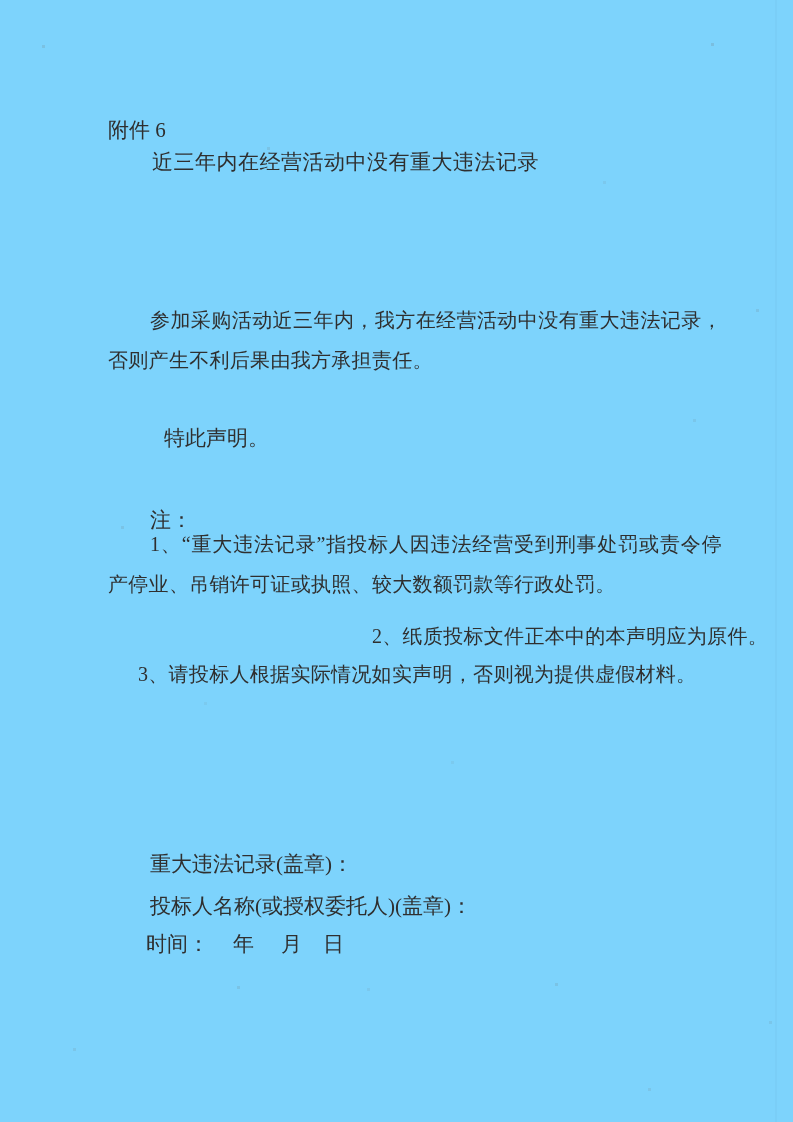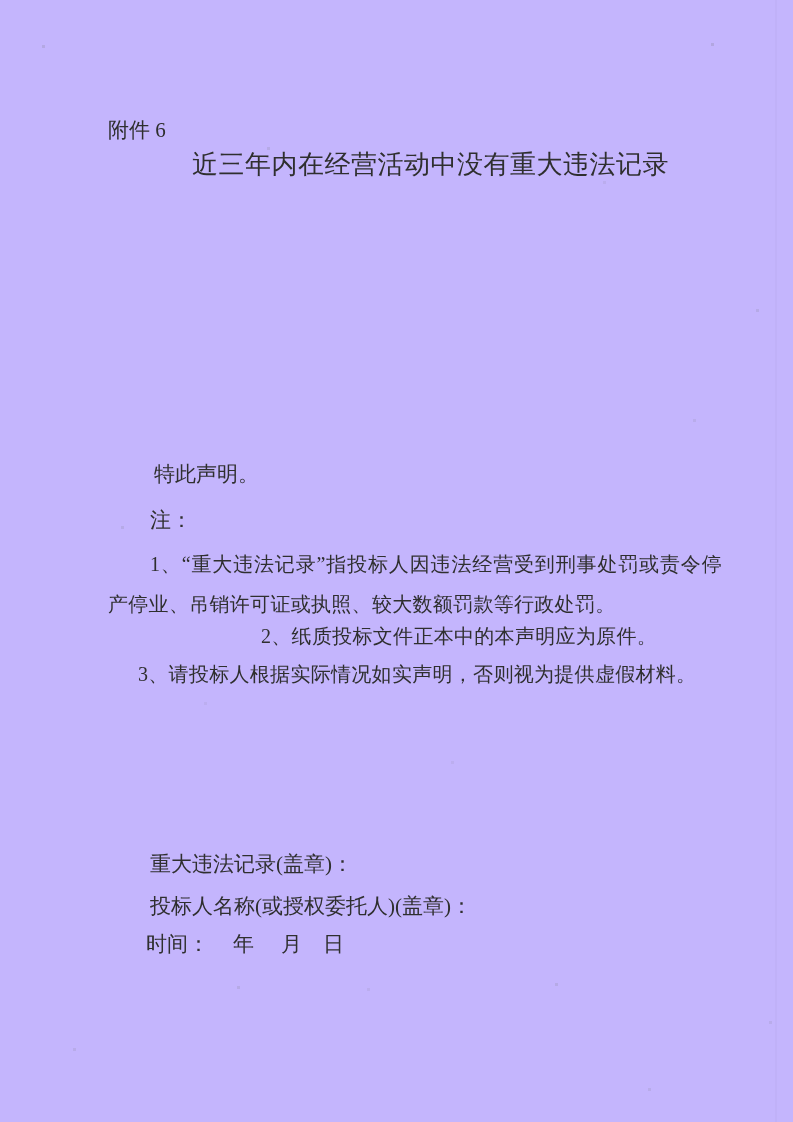--- a/index.html
+++ b/index.html
@@ -4,21 +4,21 @@
 <style>
   html, body {
     margin: 0;
     padding: 0;
     background: #e8e8e8;
   }
   .page {
     position: relative;
     width: 793px;
     height: 1122px;
-    background: #c4b5fd;
+    background: #7dd3fc;
     font-family: "Liberation Serif", "DejaVu Serif", serif;
     color: #2f2f2f;
     overflow: hidden;
     box-shadow: 0 0 4px rgba(0,0,0,0.15);
   }
   .abs {
     position: absolute;
     margin: 0;
     white-space: nowrap;
   }
@@ -29,21 +29,21 @@
   .para {
     position: absolute;
     margin: 0;
     font-size: 20px;
     line-height: 40px;
     text-align: justify;
     text-justify: inter-ideograph;
     letter-spacing: 0.3px;
   }
   .indent { text-indent: 42px; }
-  .title-line { font-size: 26px; letter-spacing: 0.5px; margin-left: 40px; }
+  .title-line { font-size: 21px; letter-spacing: 0.5px; }
   .gap-recipient { display: inline-block; width: 188px; }
   .gap-y { display: inline-block; width: 24px; }
   .gap-m { display: inline-block; width: 27px; }
   .gap-d { display: inline-block; width: 21px; }
   
   .noise {
     position: absolute;
     top: 0; left: 0;
     width: 1px; height: 1px;
     background: transparent;
@@ -79,28 +79,29 @@
 <div class="page">
 
   <div class="noise"></div>
   <div class="edge-shade"></div>
 
   <p class="abs single" style="left:108px; top:119px;">附件 6</p>
 
   <p class="abs single title-line" style="left:152px; top:151px;">近三年内在经营活动中没有重大违法记录</p>
 
 
+  <p class="para indent" style="left:108px; top:300px; width:614px;">参加采购活动近三年内，我方在经营活动中没有重大违法记录，否则产生不利后果由我方承担责任。</p>
 
-  <p class="abs single" style="left:154px; top:427px;margin-top:36px;">特此声明。</p>
+  <p class="abs single" style="left:164px; top:427px;">特此声明。</p>
 
   <p class="abs single" style="left:150px; top:509px;">注：</p>
 
-  <p class="para indent" style="left:108px; top:544px; width:614px;">1、“重大违法记录”指投标人因违法经营受到刑事处罚或责令停产停业、吊销许可证或执照、较大数额罚款等行政处罚。</p>
+  <p class="para indent" style="left:108px; top:524px; width:614px;">1、“重大违法记录”指投标人因违法经营受到刑事处罚或责令停产停业、吊销许可证或执照、较大数额罚款等行政处罚。</p>
 
-  <p class="para indent" style="left:108px; top:616px; width:660px; text-align:center;">2、纸质投标文件正本中的本声明应为原件。</p>
+  <p class="para indent" style="left:108px; top:616px; width:660px; text-align:right;">2、纸质投标文件正本中的本声明应为原件。</p>
 
   <p class="para indent" style="left:96px; top:654px; width:660px; text-align:left;">3、请投标人根据实际情况如实声明，否则视为提供虚假材料。</p>
 
   <div>
     <p class="abs single" style="left:150px; top:853px;">重大违法记录(盖章)：</p>
 
     <p class="abs single" style="left:150px; top:895px;">投标人名称(或授权委托人)(盖章)：</p>
 
     <p class="abs single" style="left:146px; top:933px;"><span>时间：</span><span class="gap-y"></span><span>年</span><span class="gap-m"></span><span>月</span><span class="gap-d"></span><span>日</span></p>
   </div>

